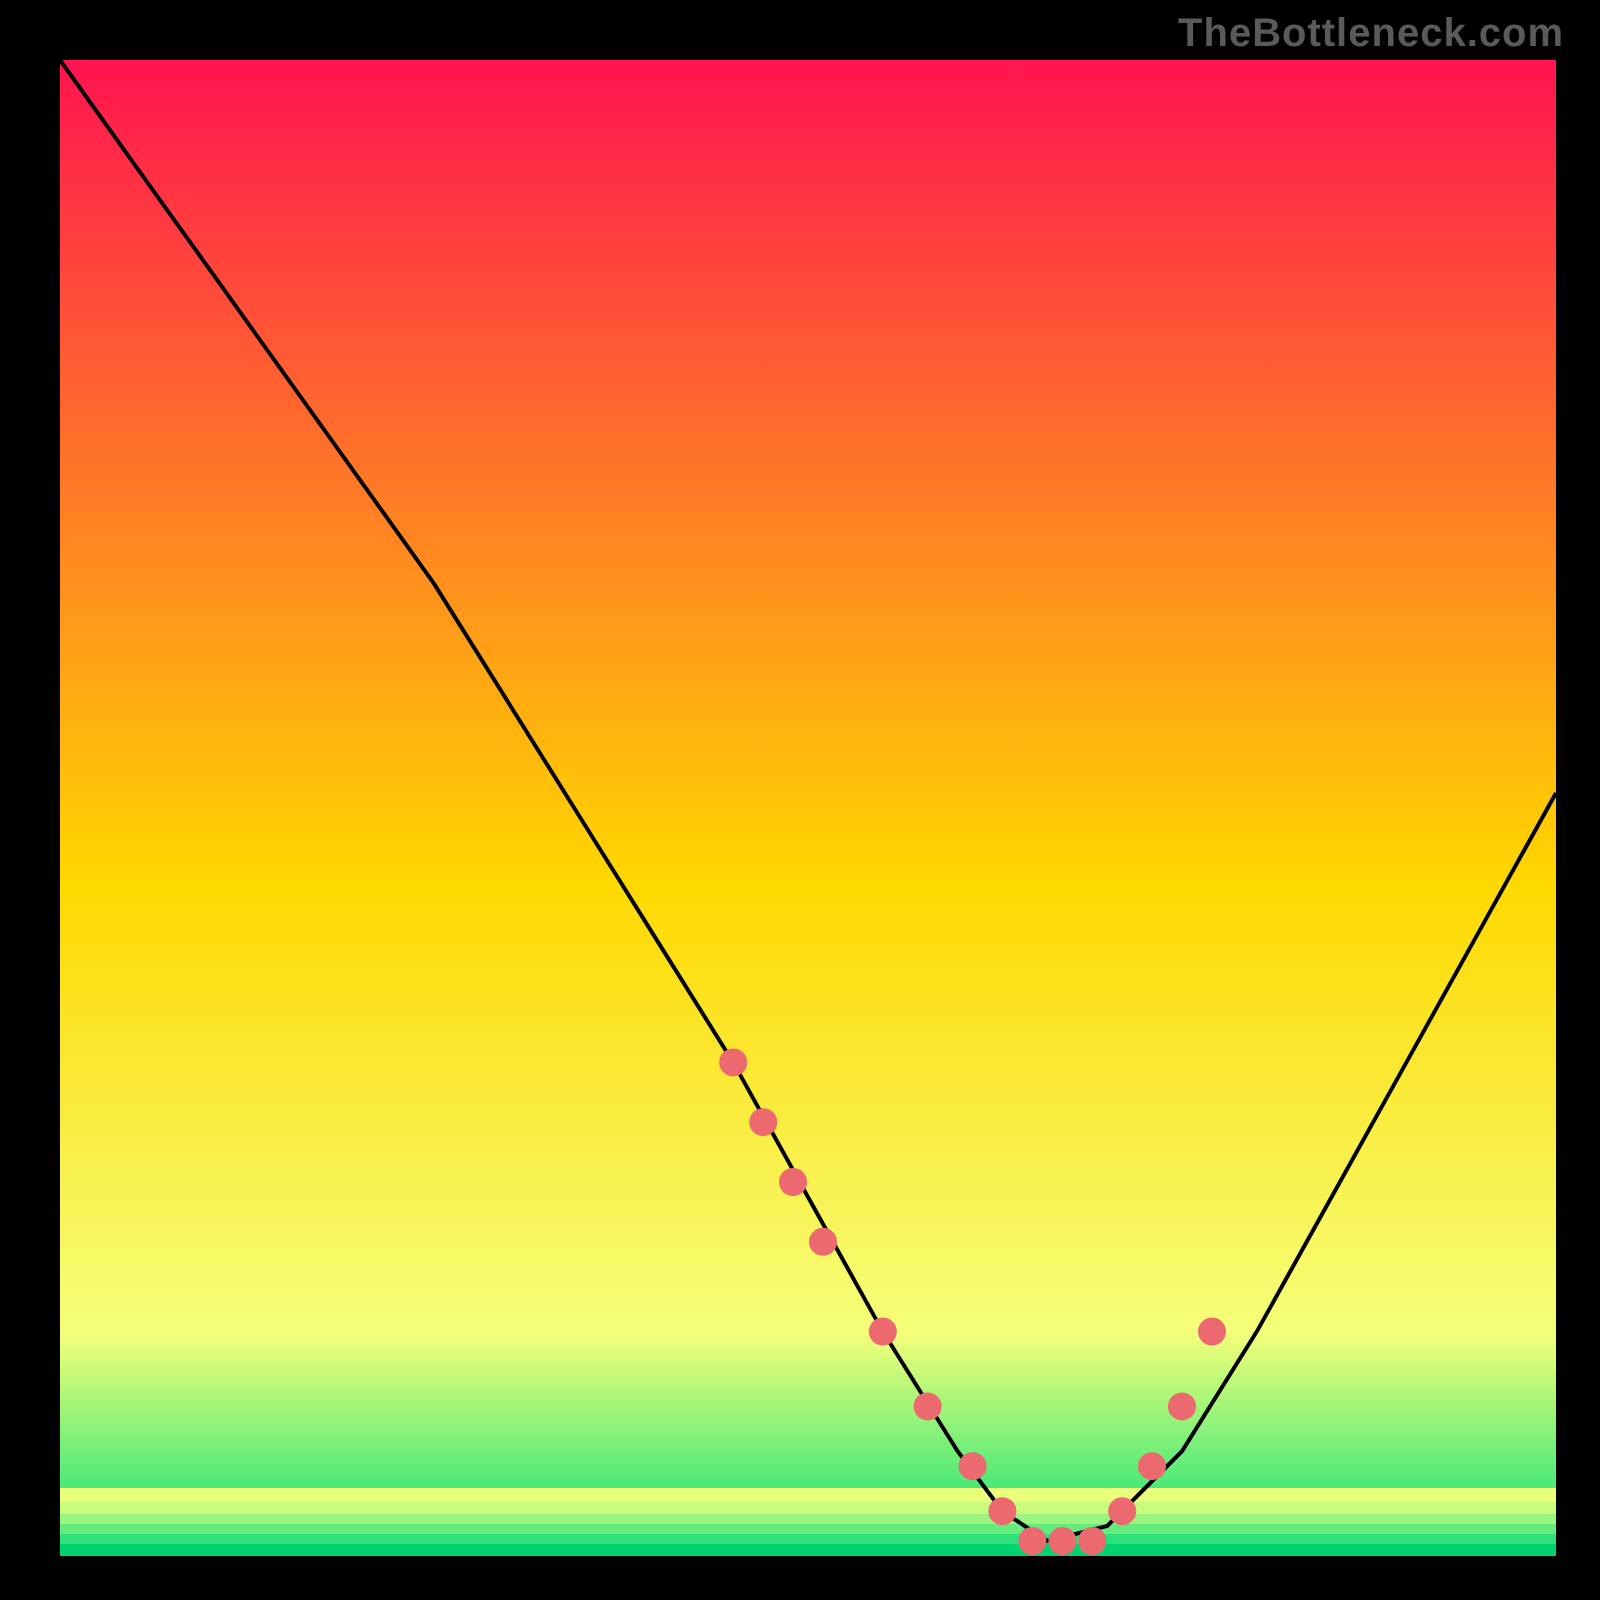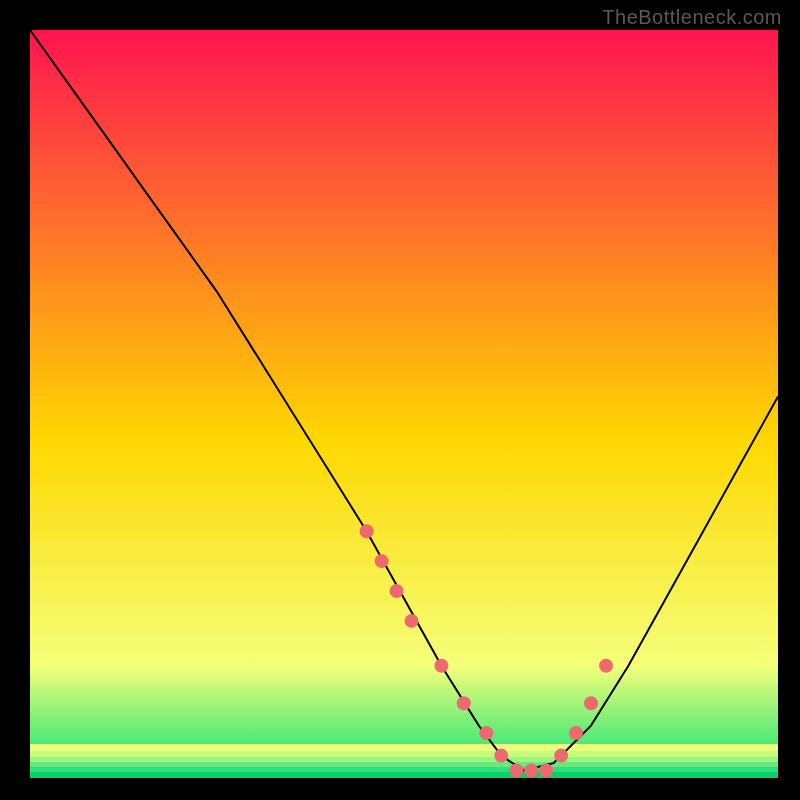--- a/index.html
+++ b/index.html
@@ -17,21 +17,21 @@
     width: 800px;
     height: 800px;
     background: #000;
   }
   .watermark {
     position: absolute;
     top: 6px;
     right: 18px;
     font-family: Arial, Helvetica, sans-serif;
     font-size: 20px;
-    font-weight: normal;
+    font-weight: bold;
     color: #5a5a5a;
     letter-spacing: 0.5px;
   }
   svg {
     position: absolute;
     left: 0;
     top: 0;
   }
 </style>
 </head>

